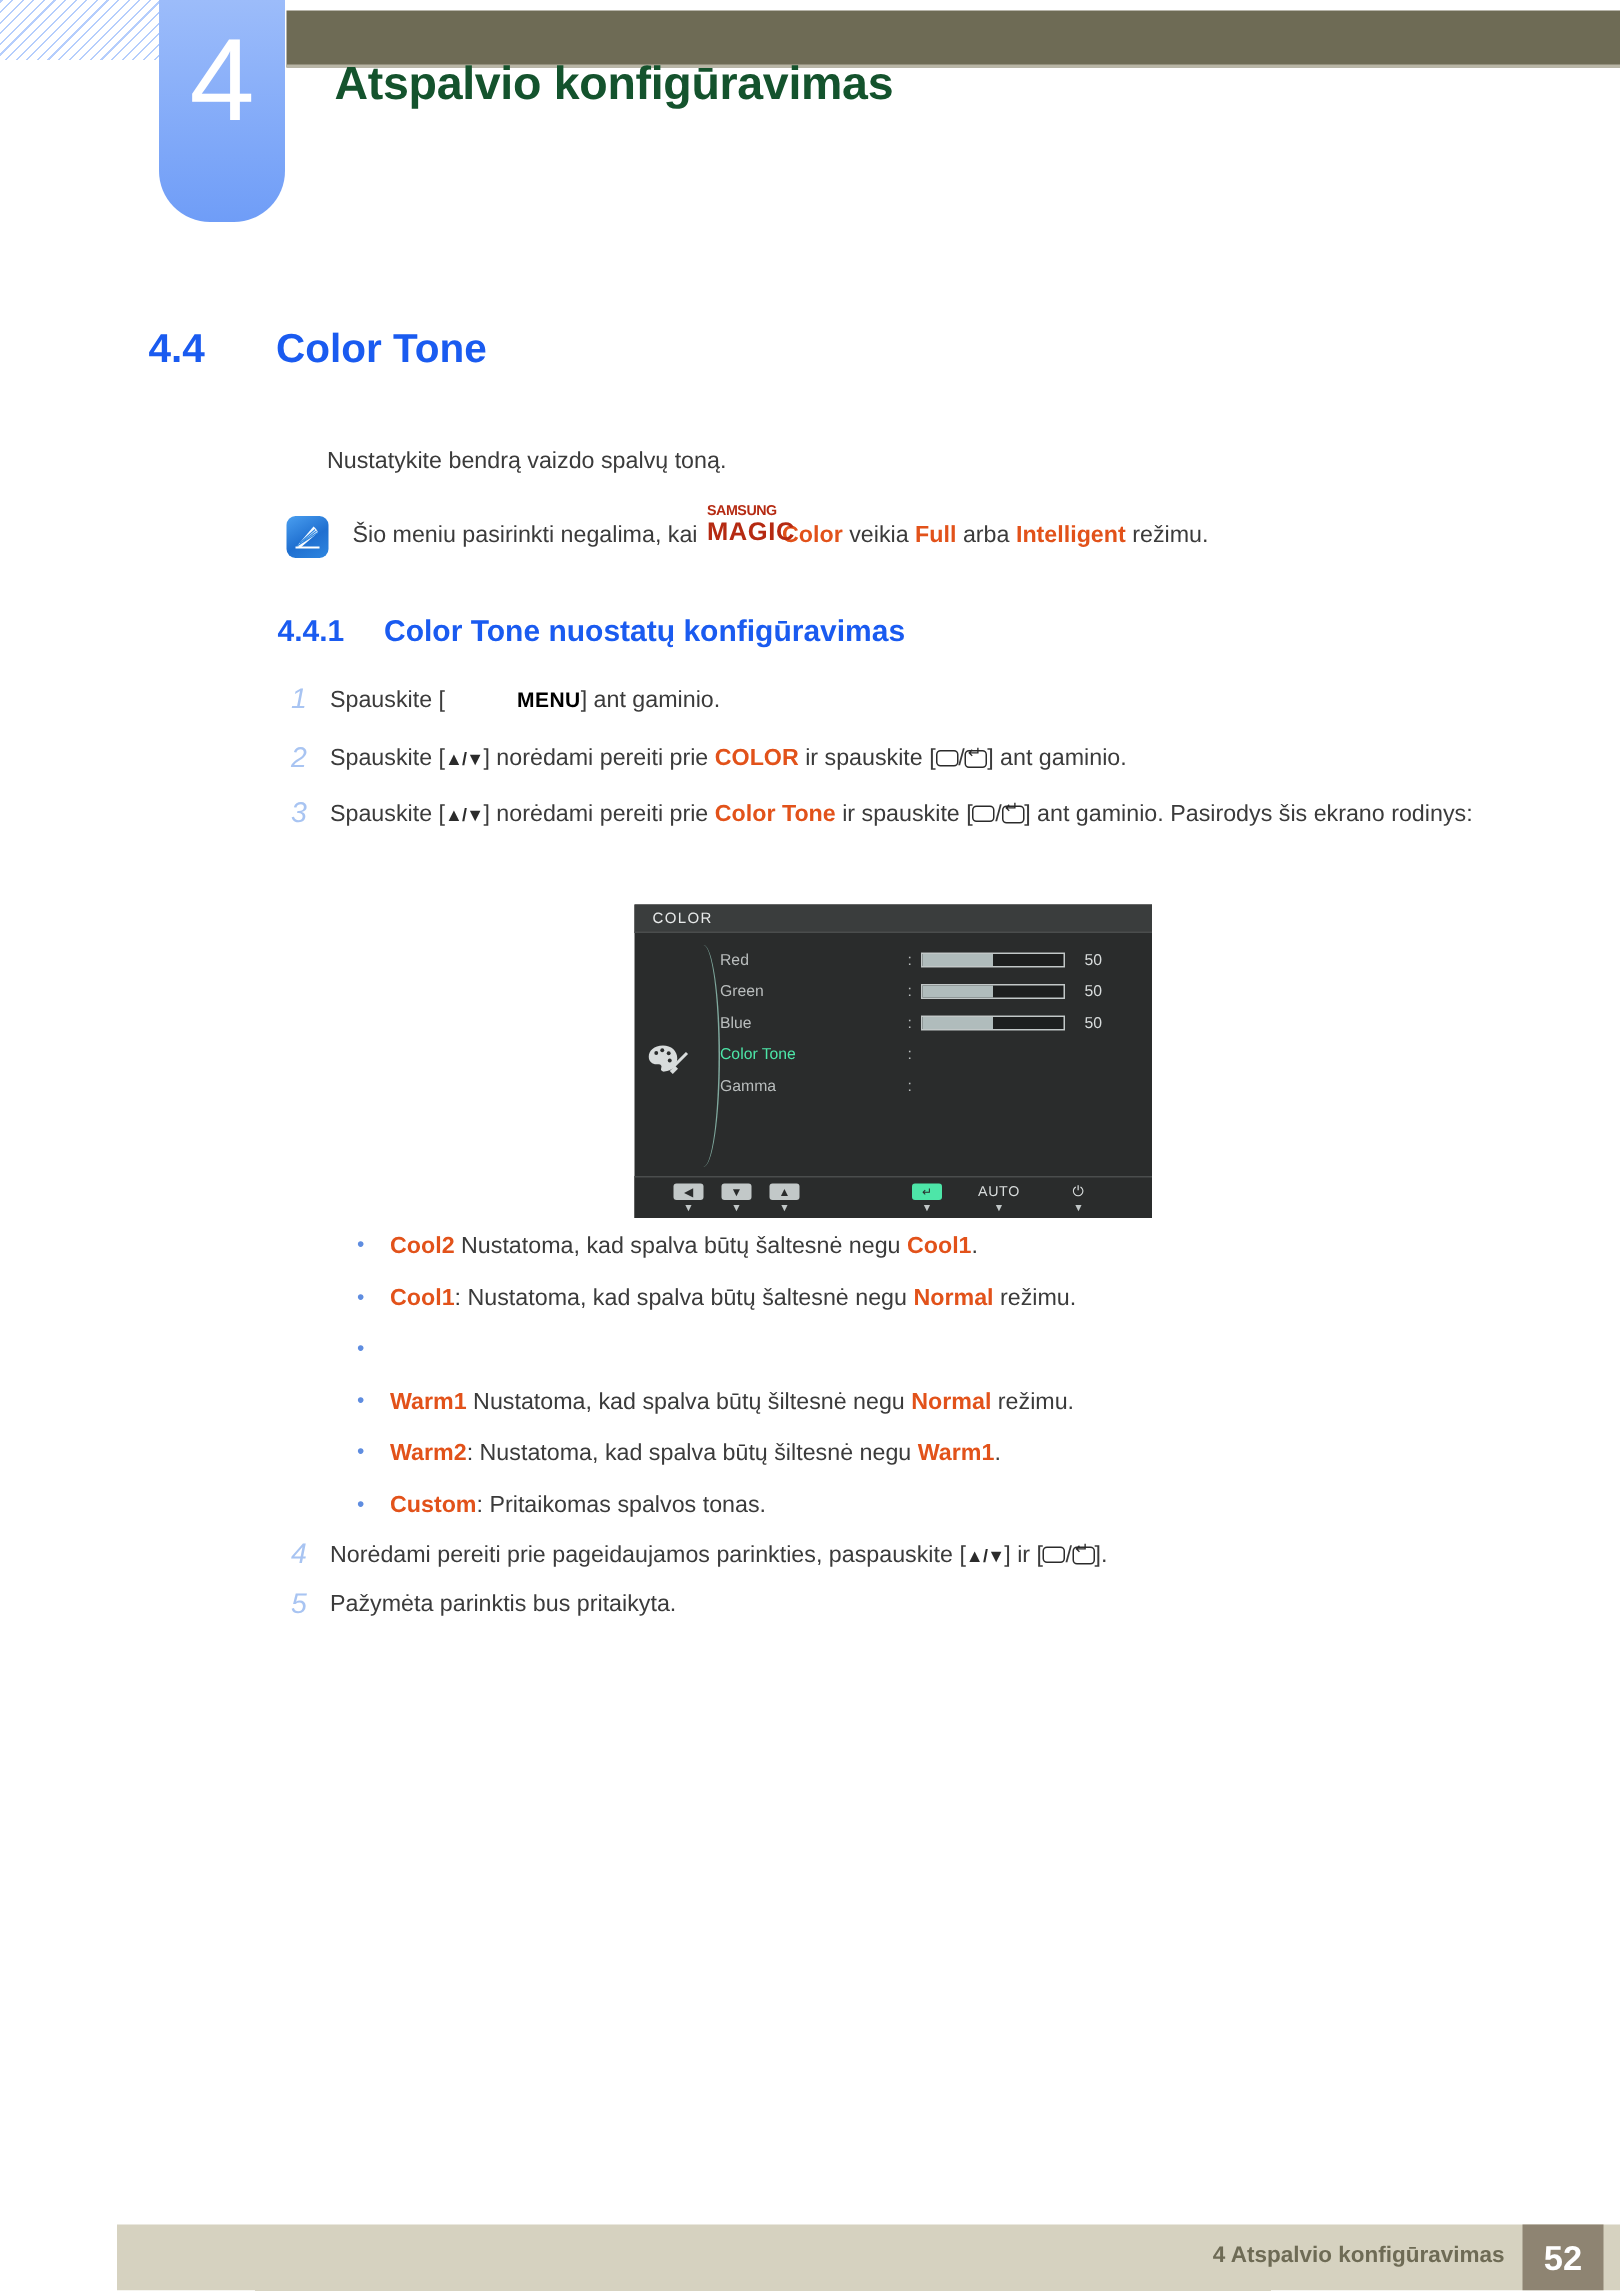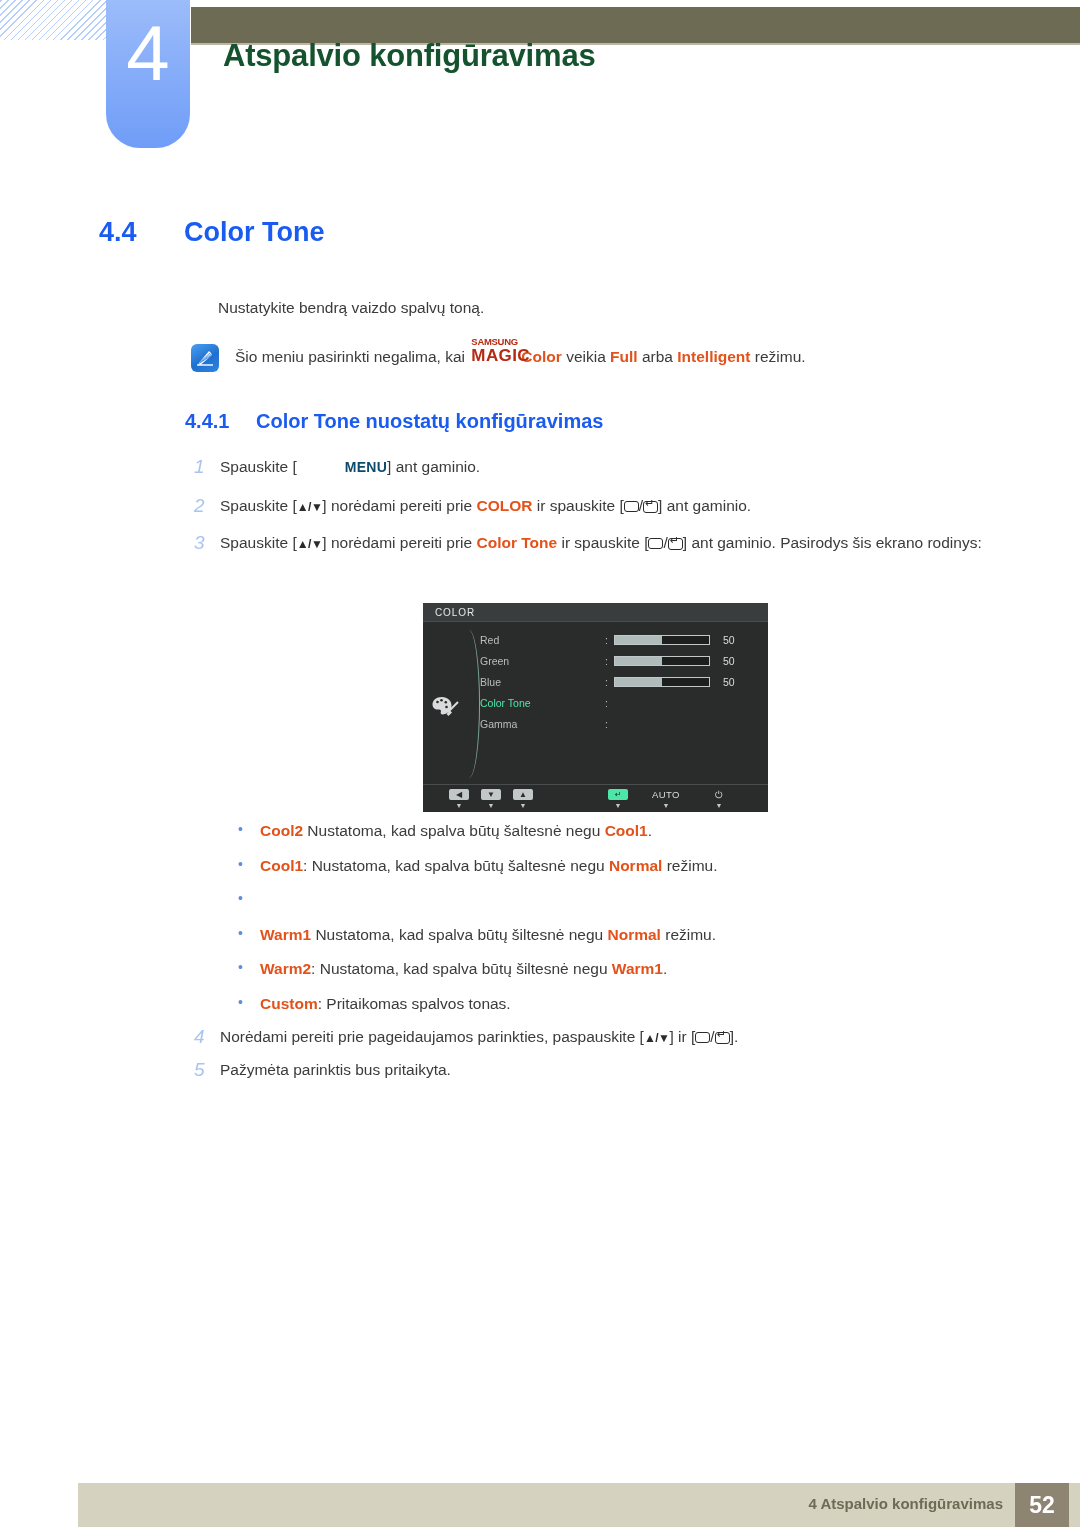--- a/index.html
+++ b/index.html
@@ -174,21 +174,21 @@
   }
   .step-text {
     font-size: 15.5px;
     color: #3b3b3b;
     line-height: 1.58;
   }
 
   .kbd {
     font-size: 14px;
     font-weight: bold;
-    color: #0c4a6e;
+    color: #000000;
     letter-spacing: 0.3px;
     padding-left: 48px;
   }
   .arrows {
     font-size: 12px;
     color: #2b2b2b;
     letter-spacing: -0.5px;
     font-weight: bold;
   }
   .glyph-menu {

